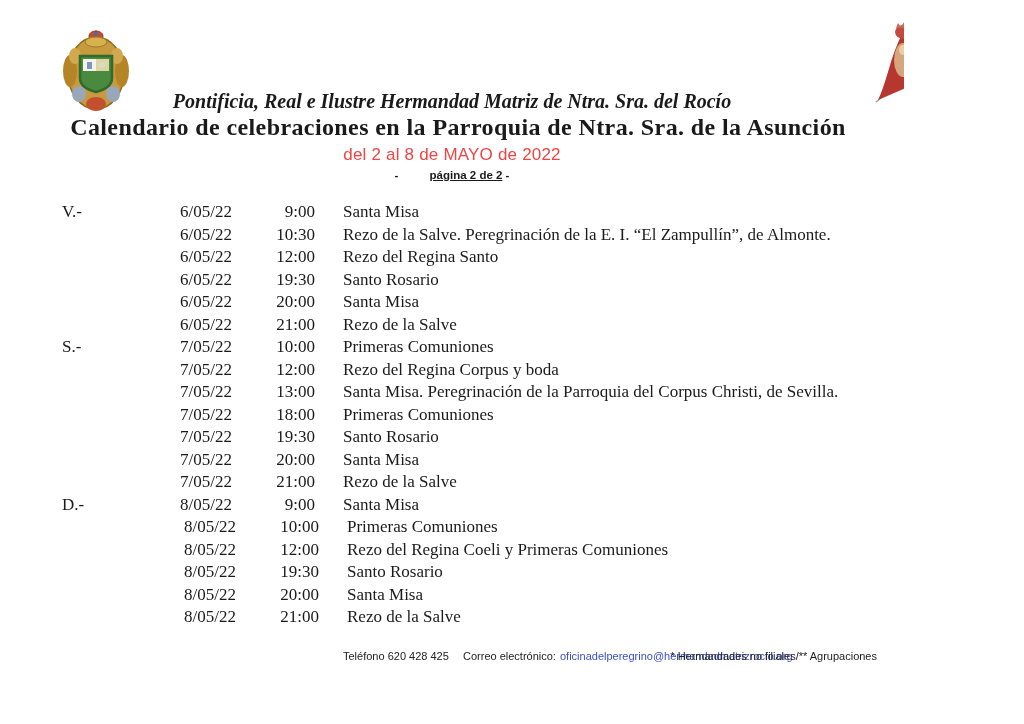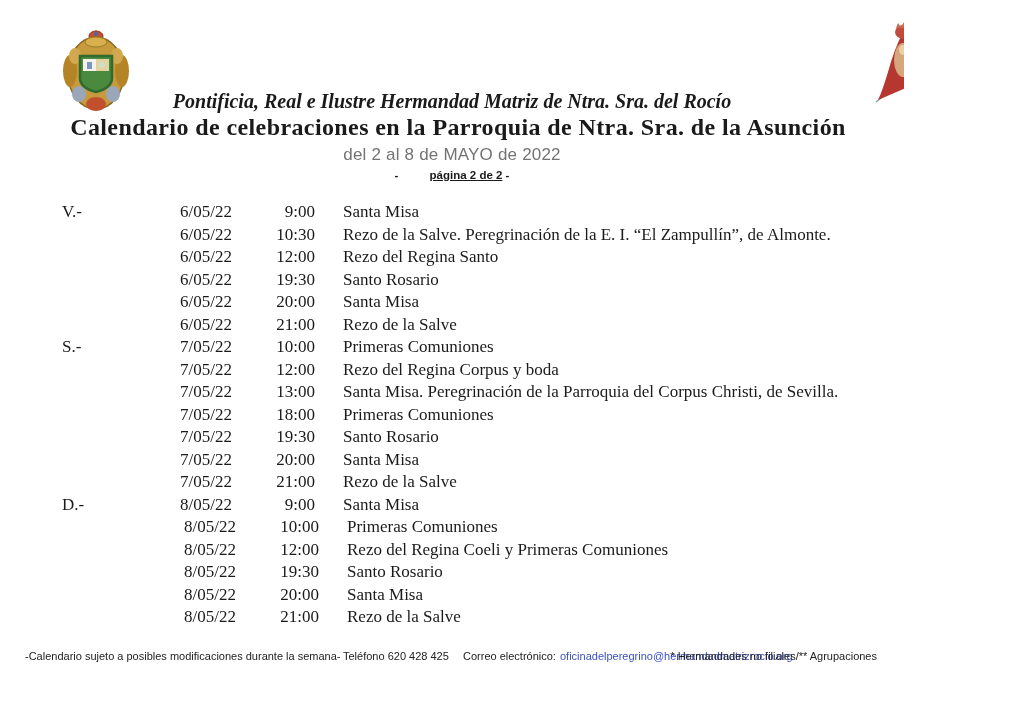--- a/index.html
+++ b/index.html
@@ -21,21 +21,21 @@
   }
   .main-title {
     position:absolute; top:114px; left:0; width:100%; text-align:center;
     font-size:24px; font-weight:bold; letter-spacing:0.4px;
     font-family:"Liberation Serif","DejaVu Serif",serif;
     padding-left:12px;
   }
   .date-range {
     position:absolute; top:145px; left:0; width:100%; text-align:center;
     font-size:17px; font-family:"Liberation Sans","DejaVu Sans",sans-serif;
-    color:#737373; letter-spacing:0.2px;
+    color:#ef4444; letter-spacing:0.2px;
   }
   .page-indicator {
     position:absolute; top:169px; left:0; width:100%; text-align:center;
     font-size:11.5px; font-weight:bold;
     font-family:"Liberation Sans","DejaVu Sans",sans-serif;
   }
   .page-indicator .pg { text-decoration:underline;margin-left:28px; }
 
   
   .schedule { position:absolute; top:201px; left:0; width:100%; }
@@ -254,20 +254,19 @@
 
   <div class="row">
     <span class="c-day"></span>
     <span class="c-date">8/05/22</span>
     <span class="c-time">21:00</span>
     <span class="c-event">Rezo de la Salve</span>
   </div>
 </div>
 
   <div class="footer">
-    <span class="f-note">-Calendario sujeto a posibles modificaciones durante la semana-</span>
     <span class="f-phone">Teléfono 620 428 425</span>
     <span class="f-email-label">Correo electrónico:</span>
     <a class="f-email" href="#" style="color: rgb(58, 80, 195);">oficinadelperegrino@hermandadmatrizrocio.org</a>
     <span class="f-legend">* Hermandades no filiales/** Agrupaciones</span>
   </div>
 
 </div>
 
 </body></html>

